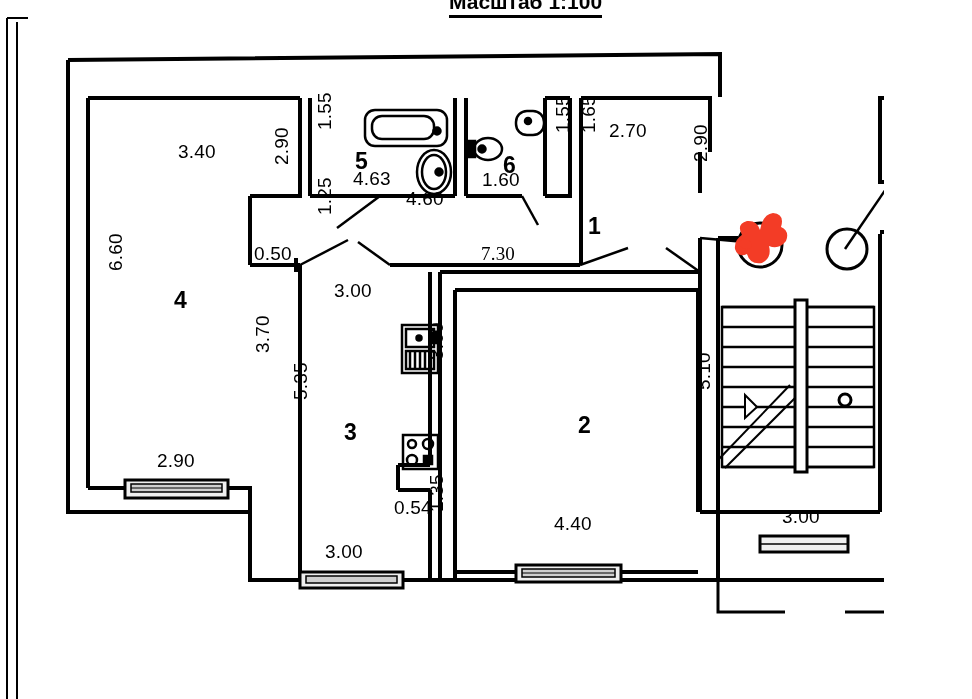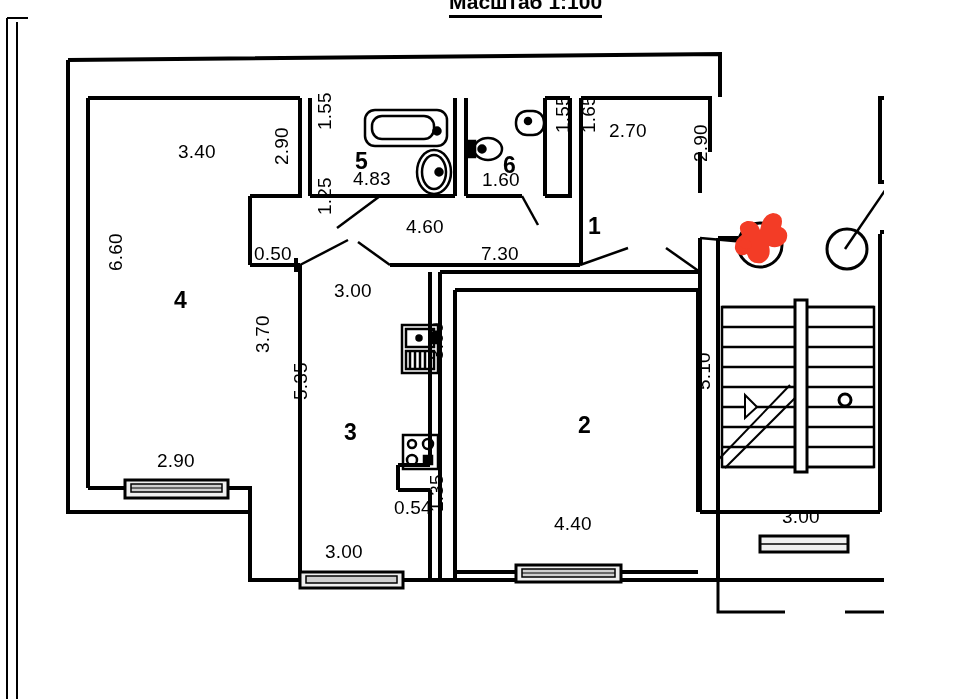--- a/index.html
+++ b/index.html
@@ -259,28 +259,28 @@
   <div class="room-label" style="left:355px; top:148px;">5</div>
   <div class="room-label" style="left:503px; top:152px;">6</div>
 
   <div class="dim-label" style="left:178px; top:117px;margin-top:24px;">3.40</div>
   <div class="dim-label rot90" style="left:105px; top:271px;">6.60</div>
   <div class="dim-label" style="left:157px; top:450px;">2.90</div>
   <div class="dim-label rot90" style="left:271px; top:165px;">2.90</div>
   <div class="dim-label rot90" style="left:314px; top:215px;">1.25</div>
   <div class="dim-label" style="left:254px; top:243px;">0.50</div>
   <div class="dim-label rot90" style="left:314px; top:130px;">1.55</div>
-  <div class="dim-label" style="left:353px; top:168px;">4.83</div>
-  <div class="dim-label" style="left:406px; top:216px;">4.60</div>
+  <div class="dim-label" style="left:353px; top:168px;">4.63</div>
+  <div class="dim-label" style="left:406px; top:188px;">4.60</div>
   <div class="dim-label rot90" style="left:552px; top:133px;">1.55</div>
   <div class="dim-label" style="left:482px; top:169px;">1.60</div>
   <div class="dim-label rot90" style="left:578px; top:133px;">1.65</div>
   <div class="dim-label" style="left:609px; top:120px;">2.70</div>
   <div class="dim-label rot90" style="left:690px; top:162px;">2.90</div>
-  <div class="dim-label" style="left:481px; top:243px;">7.30</div>
+  <div class="dim-label" style="left:481px; top:243px;font-family:Liberation Serif, serif;">7.30</div>
   <div class="dim-label" style="left:334px; top:280px;">3.00</div>
   <div class="dim-label rot90" style="left:252px; top:353px;">3.70</div>
   <div class="dim-label rot90" style="left:290px; top:400px;">5.35</div>
   <div class="dim-label rot90" style="left:426px; top:360px;">3.60</div>
   <div class="dim-label" style="left:394px; top:497px;">0.54</div>
   <div class="dim-label rot90" style="left:426px; top:512px;">1.35</div>
   <div class="dim-label" style="left:325px; top:541px;">3.00</div>
   <div class="dim-label" style="left:554px; top:513px;text-align:right;">4.40</div>
   <div class="dim-label rot90" style="left:693px; top:390px;">5.10</div>
   <div class="dim-label" style="left:782px; top:506px;">3.00</div>

